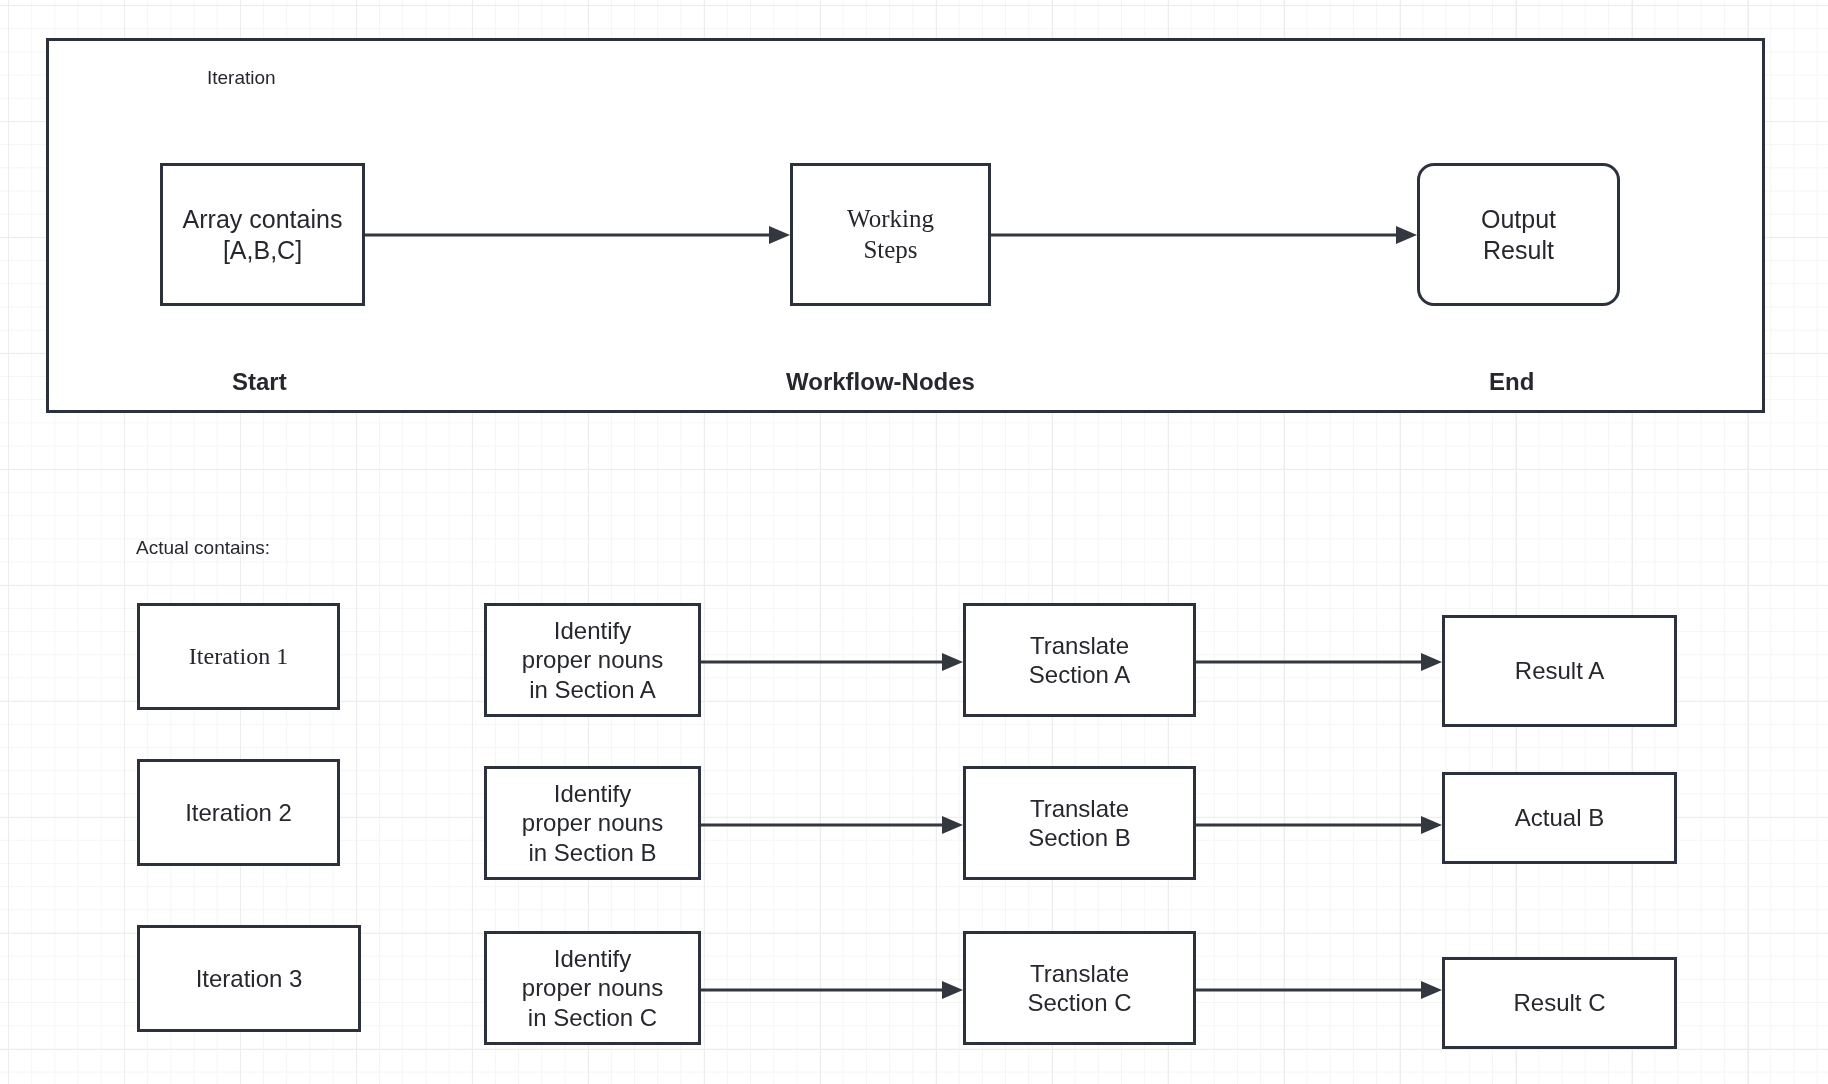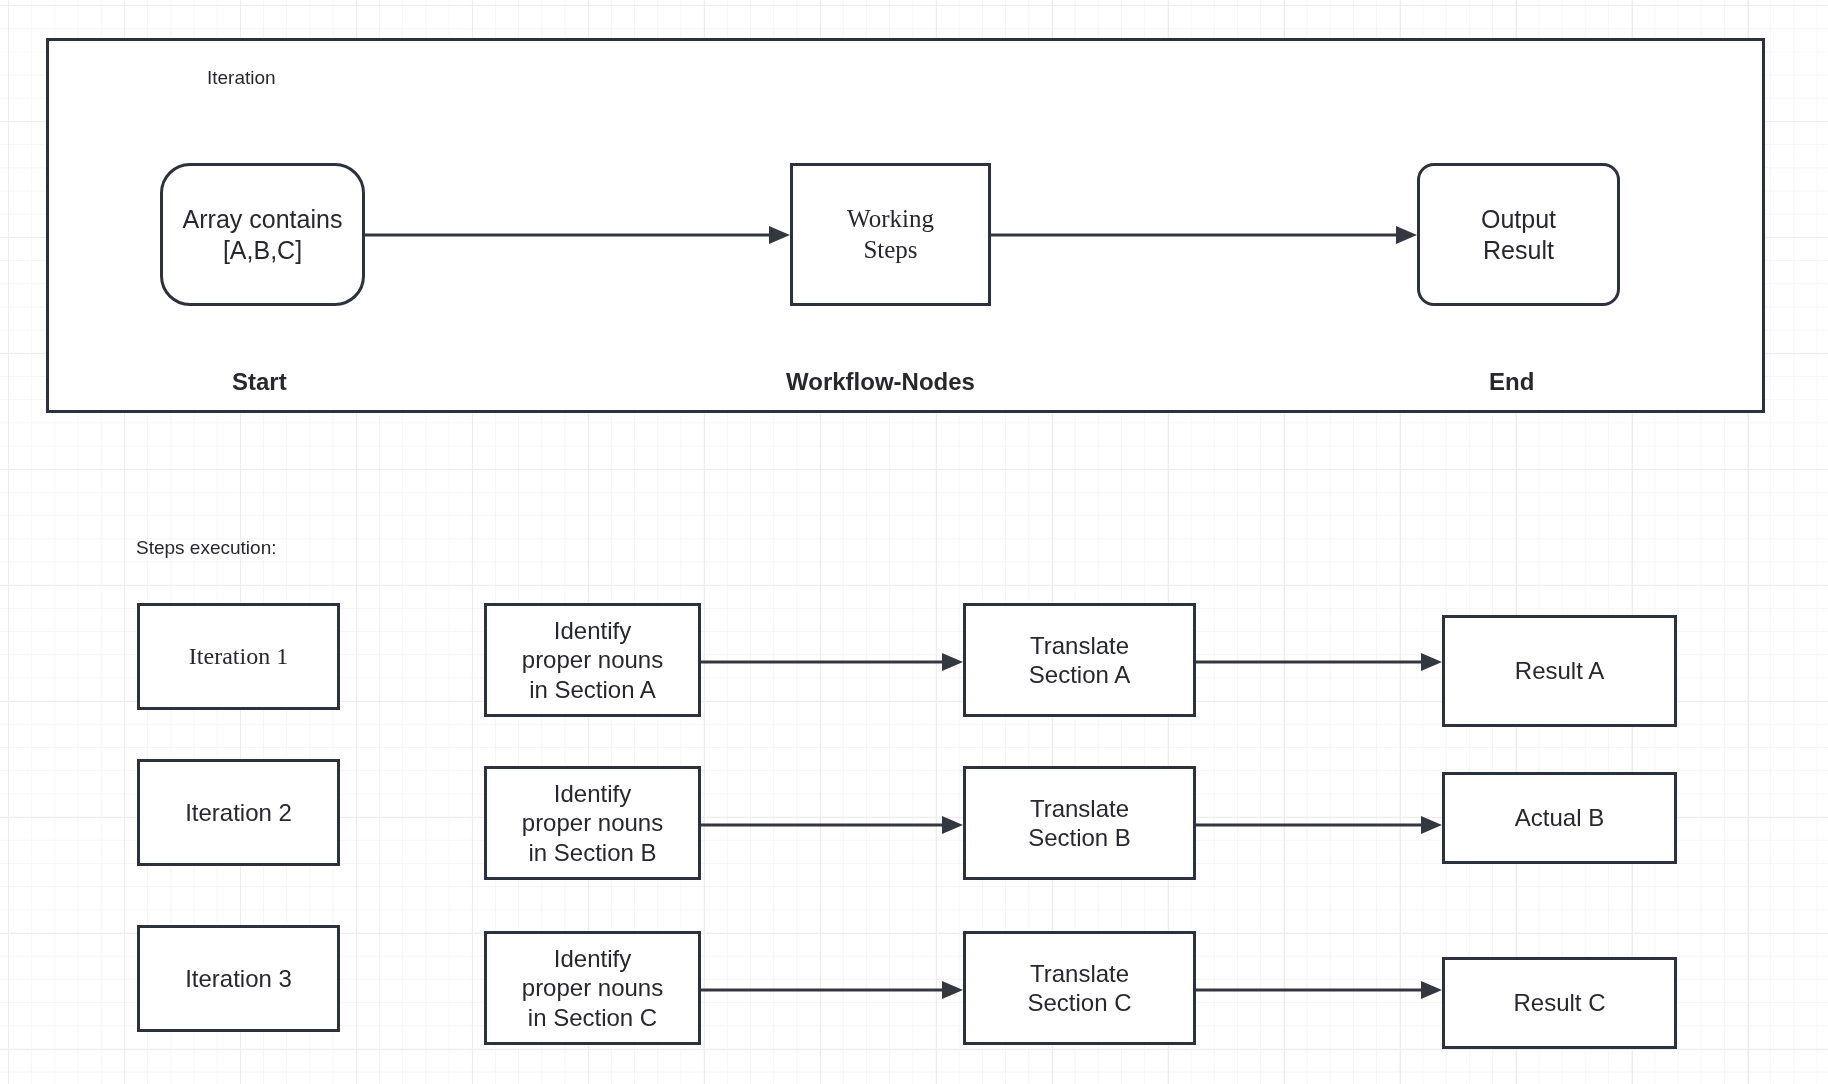--- a/index.html
+++ b/index.html
@@ -83,21 +83,21 @@
 </style>
 </head>
 <body>
 
 <div id="canvas">
 
   <div class="panel" style="left:46px; top:38px; width:1719px; height:375px;"></div>
 
   <div class="label" style="left:207px; top:67px;">Iteration</div>
 
-  <div class="node" style="left:160px; top:163px; width:205px; height:143px;border-radius:30px;">Array contains
+  <div class="node" style="left:160px; top:163px; width:205px; height:143px;">Array contains
 [A,B,C]</div>
 
   <div class="conn" style="left:365px; top:235px; width:425px;">
     <div class="shaft" style="width:404px;"></div>
     <div class="head" style="left:404px;"></div>
   </div>
 
   <div class="node" style="left:790px; top:163px; width:201px; height:143px;font-family:Liberation Serif, serif;">Working
 Steps</div>
 
@@ -106,21 +106,21 @@
     <div class="head" style="left:405px;"></div>
   </div>
 
   <div class="node" style="left:1417px; top:163px; width:203px; height:143px;border-radius:17px;">Output
 Result</div>
 
   <div class="label bold" style="left:232px; top:368px;">Start</div>
   <div class="label bold" style="left:786px; top:368px;">Workflow-Nodes</div>
   <div class="label bold" style="left:1489px; top:368px;">End</div>
 
-  <div class="label" style="left:136px; top:537px;">Steps execution:</div>
+  <div class="label" style="left:136px; top:537px;">Actual contains:</div>
 
   <div class="node small" style="left:137px; top:603px; width:203px; height:107px;font-family:Liberation Serif, serif;">Iteration 1</div>
 
   <div class="node small" style="left:484px; top:603px; width:217px; height:114px;">Identify
 proper nouns
 in Section A</div>
 
   <div class="conn" style="left:701px; top:662px; width:262px;">
     <div class="shaft" style="width:241px;"></div>
     <div class="head" style="left:241px;"></div>
@@ -150,21 +150,21 @@
   <div class="node small" style="left:963px; top:766px; width:233px; height:114px;">Translate
 Section B</div>
 
   <div class="conn" style="left:1196px; top:825px; width:246px;">
     <div class="shaft" style="width:225px;"></div>
     <div class="head" style="left:225px;"></div>
   </div>
 
   <div class="node small" style="left:1442px; top:772px; width:235px; height:92px;">Actual B</div>
 
-  <div class="node small" style="left:137px; top:925px; width:203px; height:107px;">Iteration 3</div>
+  <div class="node small" style="left:137px; top:925px; width:224px; height:107px;">Iteration 3</div>
 
   <div class="node small" style="left:484px; top:931px; width:217px; height:114px;">Identify
 proper nouns
 in Section C</div>
 
   <div class="conn" style="left:701px; top:990px; width:262px;">
     <div class="shaft" style="width:241px;"></div>
     <div class="head" style="left:241px;"></div>
   </div>
 

